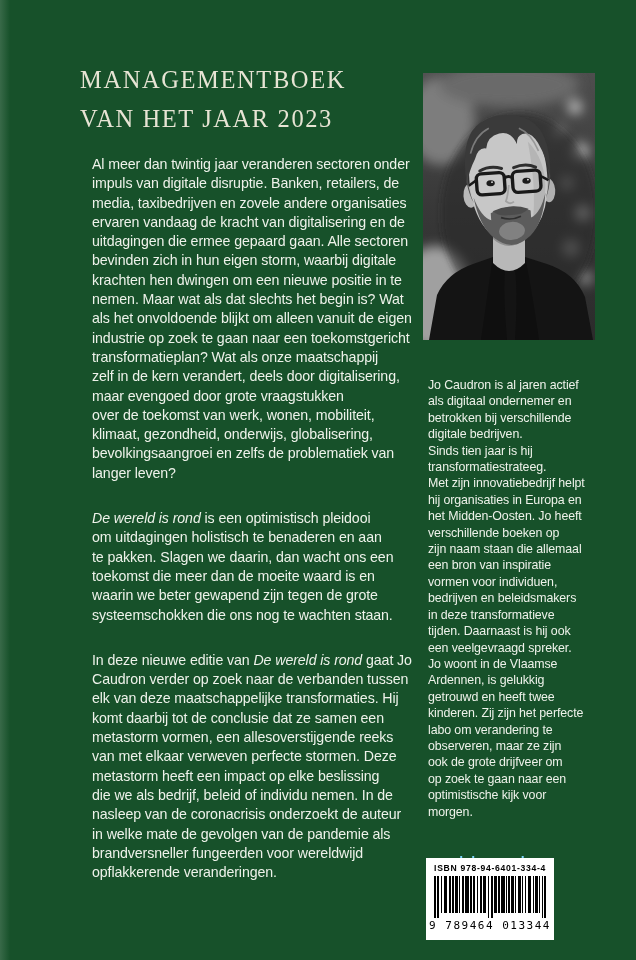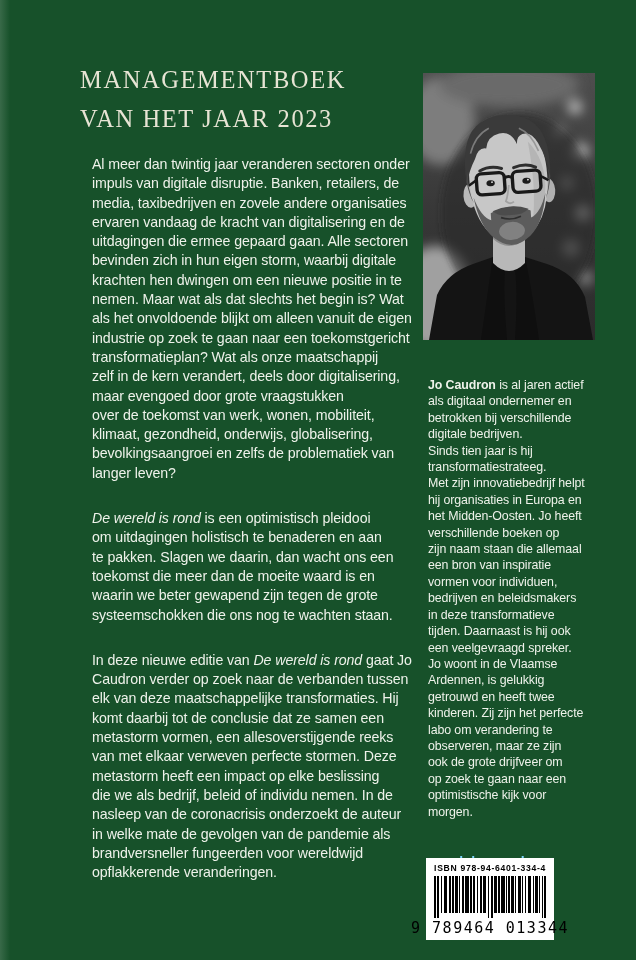--- a/index.html
+++ b/index.html
@@ -22,21 +22,21 @@
     font-weight: 400;
     font-size: 24.5px; line-height: 39px; letter-spacing: 1.6px;
     color: var(--title, #e7e4d4);
   }
   .blurb {
     position: absolute; left: 80px; top: 155px; width: 356px;
     font-size: 14.2px; line-height: 19.3px; letter-spacing: -0.1px; margin-left: 12px;
   }
   .blurb p { margin: 0 0 26px 0; white-space: pre-line; }
   .it { font-style: italic; }
-  .bd { font-weight: bold; }
+  .bd { font-weight: normal; }
   .author-photo {
     position: absolute; left: 423px; top: 73px;
     width: 172px; height: 267px; display: block;
   }
   .author-bio {
     position: absolute; left: 428px; top: 377px; width: 200px;
     font-size: 12.4px; line-height: 16.4px; letter-spacing: -0.1px;
     white-space: pre-line;
   }
   .publisher {
@@ -50,21 +50,21 @@
     display: flex; flex-direction: column; align-items: center;
     padding-top: 5px; box-sizing: border-box;
   }
   .isbn-label {
     font-size: 8.6px; font-weight: bold; letter-spacing: 0.7px;
     margin-bottom: 3px; white-space: nowrap;
   }
   .barcode { width: 112px; height: 42px; display: block; }
   .barcode-digits {
     font-family: "DejaVu Sans Mono", monospace;
-    font-size: 15px; letter-spacing: 1.5px; margin-top: 1px; white-space: nowrap;
+    font-size: 11px; letter-spacing: 1.5px; margin-top: 1px; white-space: nowrap;
   }
 </style>
 </head>
 <body>
 
 <div class="cover" style="--bg: #17512a; --title: #e7e4d4; --text: #eef2ea;">
   <div class="spine-shadow"></div>
 
   <div class="award-title">
     <div>MANAGEMENTBOEK</div>

